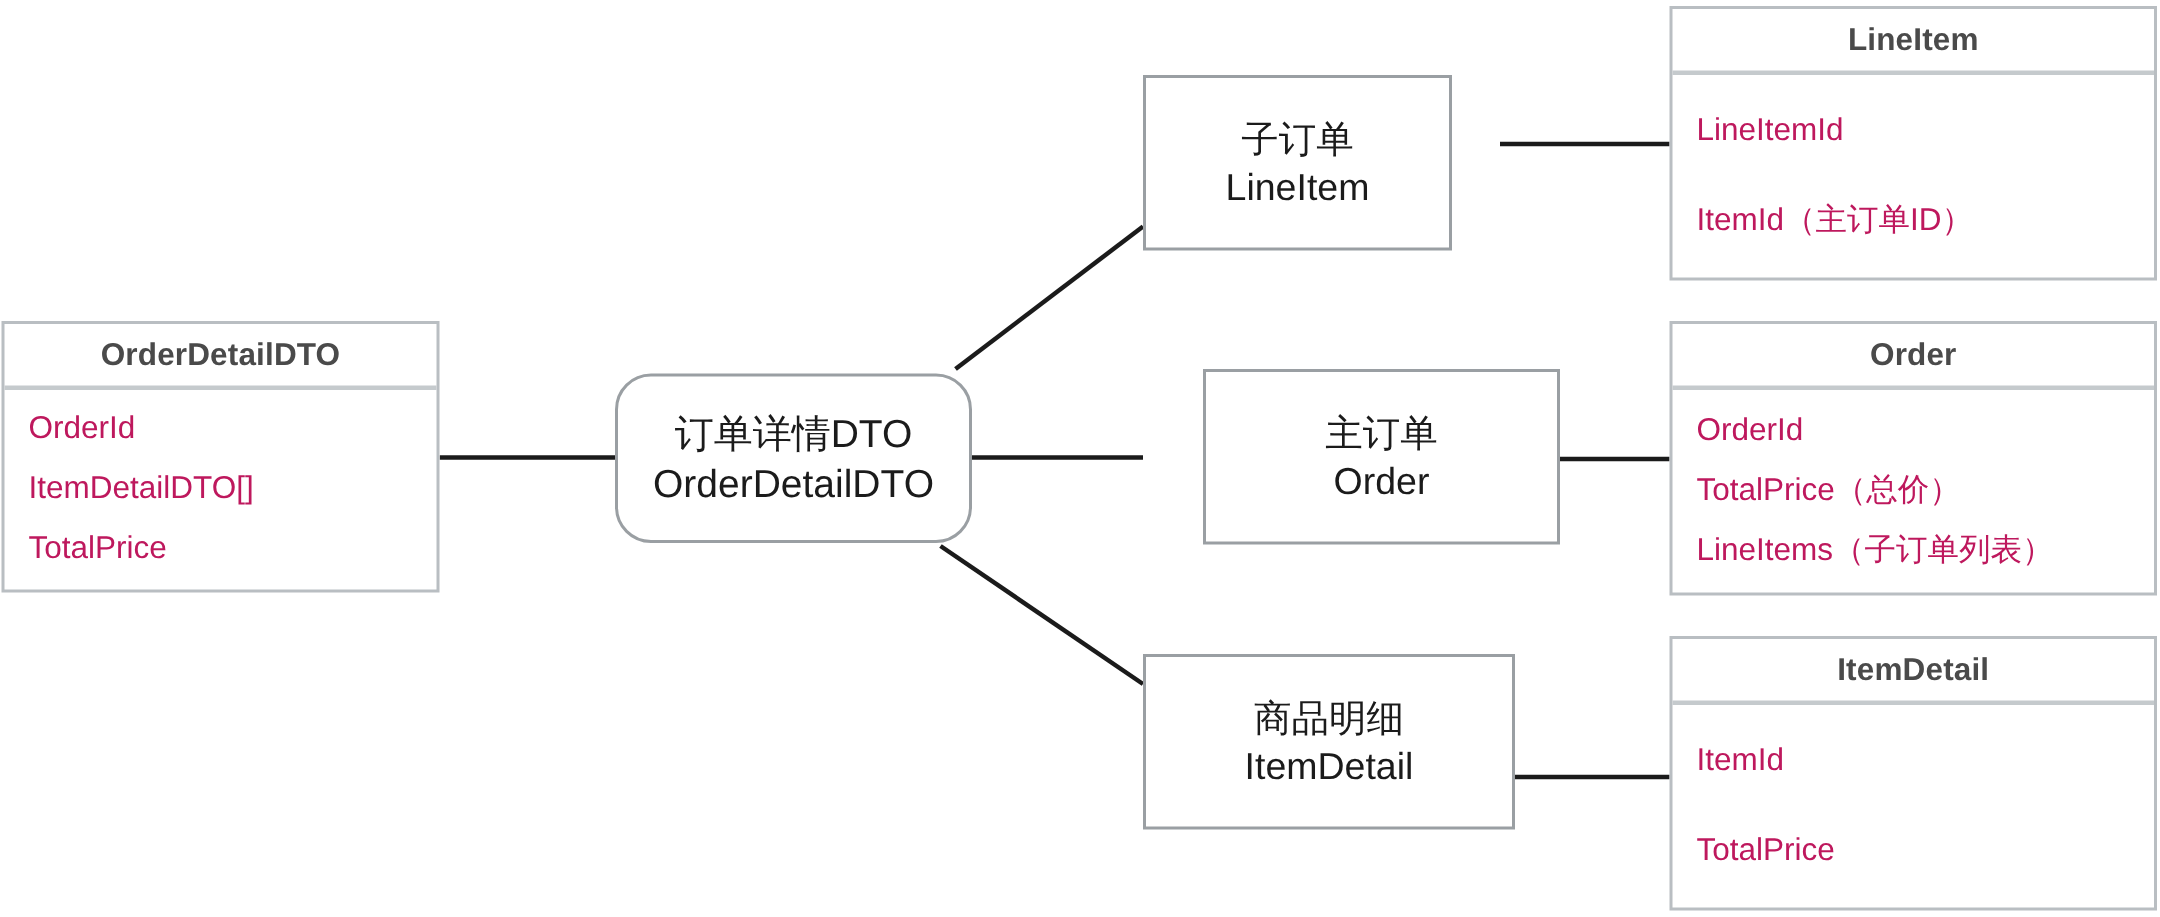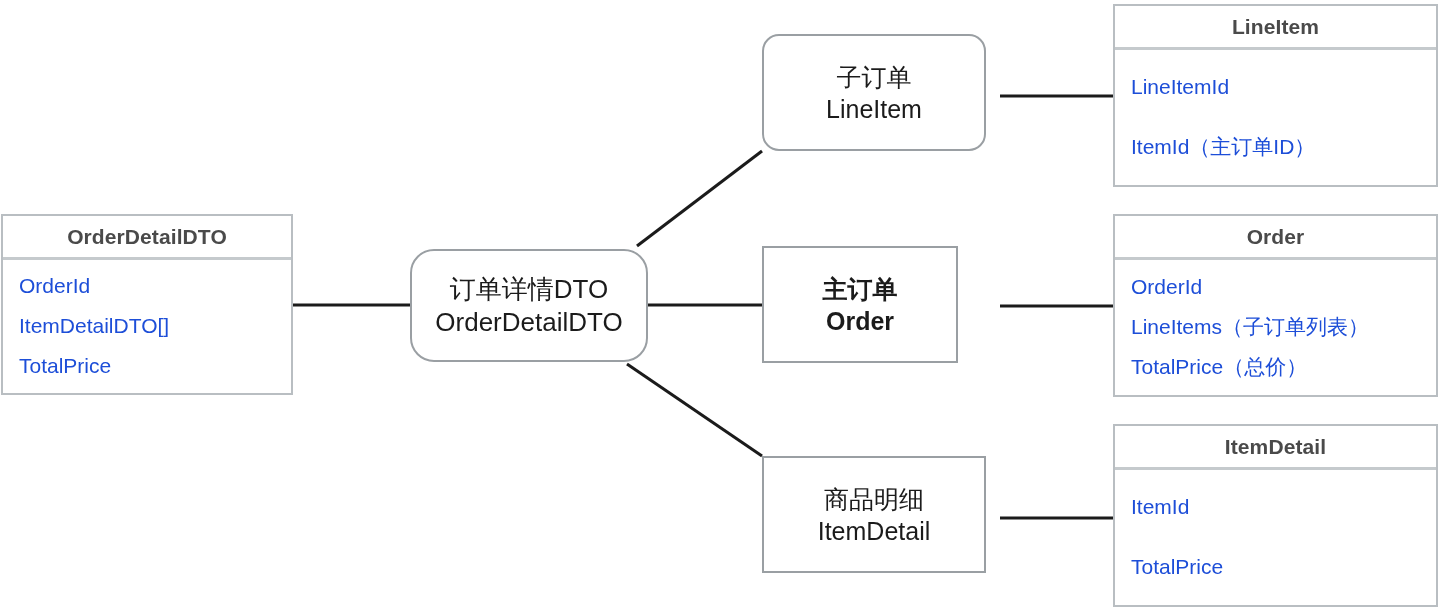--- a/index.html
+++ b/index.html
@@ -49,21 +49,21 @@
   }
   .entity-body {
     flex: 1 1 auto;
     display: flex;
     flex-direction: column;
     justify-content: space-around;
     padding: 6px 0 8px 16px;
   }
   .entity-field {
     font-size: 21px;
-    color: #1d4ed8;
+    color: #be185d;
     white-space: nowrap;
     line-height: 1.1;
   }
 
   
   .pbox {
     position: absolute;
     background: #ffffff;
     border: 2px solid #9a9fa3;
     display: flex;
@@ -127,53 +127,53 @@
       <div class="entity-field">ItemDetailDTO[]</div>
       <div class="entity-field">TotalPrice</div>
     </div>
   </div>
 
   <div class="rnode" style="left:410px; top:249px; width:238px; height:113px;">
     <div class="rnode-line">订单详情DTO</div>
     <div class="rnode-line">OrderDetailDTO</div>
   </div>
 
-  <div class="pbox" style="left:762px; top:34px; width:224px; height:117px;border-radius:17px;">
+  <div class="pbox" style="left:762px; top:50px; width:206px; height:117px;">
     <div class="pbox-line">子订单</div>
     <div class="pbox-line">LineItem</div>
   </div>
 
-  <div class="pbox" style="left:762px; top:246px; width:196px; height:117px;font-weight:bold;">
+  <div class="pbox" style="left:802px; top:246px; width:238px; height:117px;">
     <div class="pbox-line">主订单</div>
     <div class="pbox-line">Order</div>
   </div>
 
-  <div class="pbox" style="left:762px; top:456px; width:224px; height:117px;">
+  <div class="pbox" style="left:762px; top:436px; width:248px; height:117px;">
     <div class="pbox-line">商品明细</div>
     <div class="pbox-line">ItemDetail</div>
   </div>
 
   <div class="entity" style="left:1113px; top:4px; width:325px; height:183px;">
     <div class="entity-header">
       <span class="entity-title">LineItem</span>
     </div>
     <div class="entity-body">
       <div class="entity-field">LineItemId</div>
       <div class="entity-field">ItemId（主订单ID）</div>
     </div>
   </div>
 
   <div class="entity" style="left:1113px; top:214px; width:325px; height:183px;">
     <div class="entity-header">
       <span class="entity-title">Order</span>
     </div>
     <div class="entity-body">
       <div class="entity-field">OrderId</div>
+      <div class="entity-field">TotalPrice（总价）</div>
       <div class="entity-field">LineItems（子订单列表）</div>
-      <div class="entity-field">TotalPrice（总价）</div>
     </div>
   </div>
 
   <div class="entity" style="left:1113px; top:424px; width:325px; height:183px;">
     <div class="entity-header">
       <span class="entity-title">ItemDetail</span>
     </div>
     <div class="entity-body">
       <div class="entity-field">ItemId</div>
       <div class="entity-field">TotalPrice</div>

